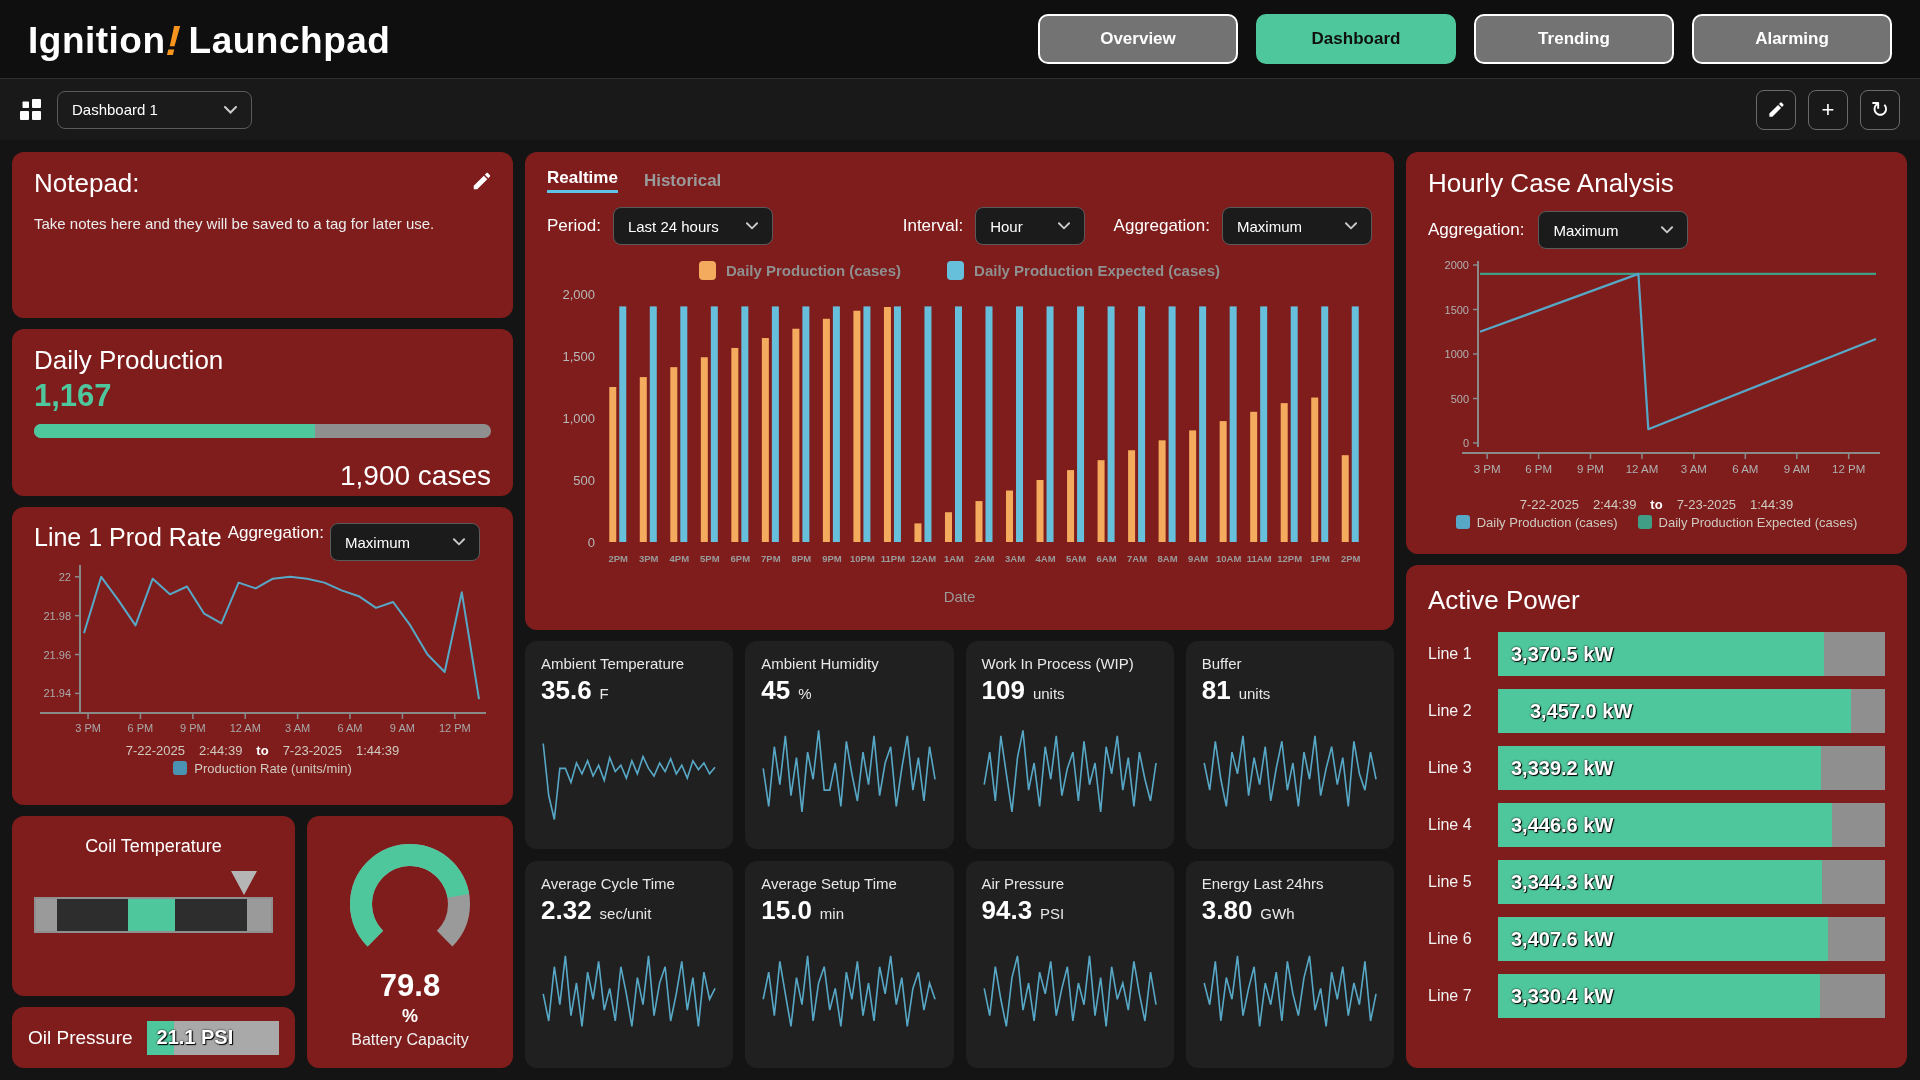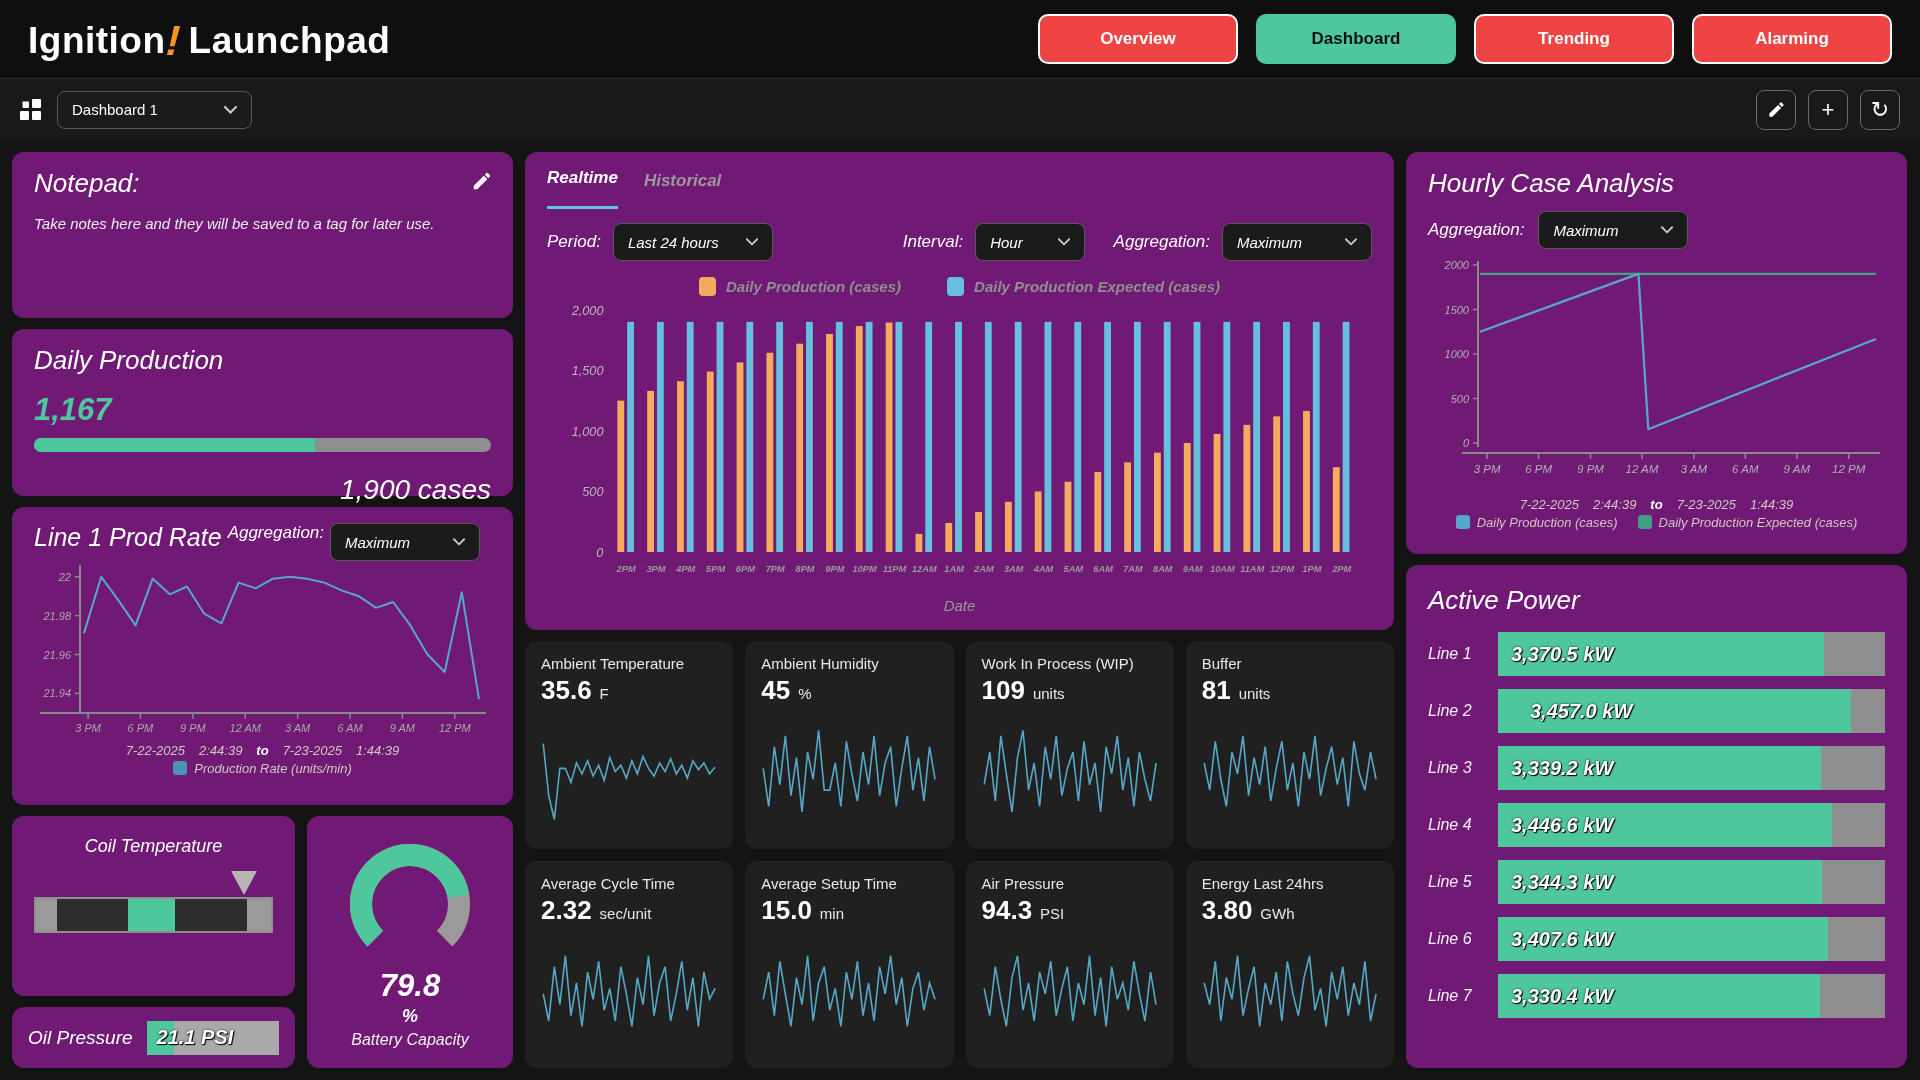--- a/index.html
+++ b/index.html
@@ -9,45 +9,45 @@
     font-family:"Liberation Sans",sans-serif;
     -webkit-font-smoothing:antialiased;
   }
   
   .topbar{height:78px;background:#0f0f0f;display:flex;align-items:center;justify-content:space-between;padding:0 28px;box-sizing:border-box;}
   .logo{display:flex;align-items:baseline;user-select:none;}
   .logo .lg1{font-size:37px;font-weight:700;letter-spacing:.5px;}
   .logo .bang{font-size:42px;font-weight:700;color:#f7941e;display:inline-block;transform:skewX(-14deg) translateY(2px);margin:0 2px 0 1px;}
   .logo .lg2{font-size:37px;font-weight:700;letter-spacing:.5px;margin-left:6px;}
   .nav{display:flex;gap:18px;}
-  .nav-btn{width:200px;height:50px;border:2px solid #fff;border-radius:10px;background:#ef4444;color:#fff;
+  .nav-btn{width:200px;height:50px;border:2px solid #fff;border-radius:10px;background:#737373;color:#fff;
     font-family:"Liberation Sans",sans-serif;font-weight:700;font-size:17px;display:flex;align-items:center;justify-content:center;cursor:pointer;}
   .nav-btn.active{background:#4fc79d;border-color:#4fc79d;color:#101010;}
   
   .toolbar{height:62px;background:#191919;border-top:1px solid #2e2e2e;display:flex;align-items:center;gap:16px;padding:0 20px;box-sizing:border-box;}
   .apps-icon{display:grid;grid-template-columns:9px 9px;grid-template-rows:9px 9px;gap:3px;cursor:pointer;}
   .apps-icon span{background:#fff;border-radius:1px;}
   .apps-icon span:first-child{transform:scale(.72);transform-origin:bottom right;}
   .select{background:#1b1b1b;border:1px solid #5a5a5a;border-radius:8px;height:38px;display:inline-flex;align-items:center;justify-content:space-between;gap:18px;padding:0 14px;font-size:15px;color:#fff;cursor:pointer;box-sizing:border-box;}
   .select .chev{flex:none;}
   .toolbar .select{width:195px;}
   .toolbar-right{margin-left:auto;display:flex;gap:12px;}
   .icon-btn{width:40px;height:40px;border:1px solid #6a6a6a;border-radius:8px;background:transparent;color:#fff;display:flex;align-items:center;justify-content:center;cursor:pointer;font-size:22px;line-height:1;}
   
   .main{display:grid;grid-template-columns:501px 869px 501px;gap:12px;padding:12px;height:940px;box-sizing:border-box;}
   .col{display:flex;flex-direction:column;gap:11px;min-height:0;}
-  .card{background:#701a75;border-radius:12px;padding:16px 22px;box-sizing:border-box;position:relative;font-style:italic;}
+  .card{background:#7f1d1d;border-radius:12px;padding:16px 22px;box-sizing:border-box;position:relative;}
   .card-title{font-size:26px;font-weight:400;color:#fff;}
   
   .notepad{height:166px;}
   .notepad .pencil{position:absolute;top:18px;right:20px;cursor:pointer;}
   .notepad-body{margin-top:16px;font-size:15px;color:#ececec;}
   
   .daily{height:167px;}
-  .dp-value{color:#4fc79d;font-size:31px;font-weight:700;margin-top:16px;}
+  .dp-value{color:#4fc79d;font-size:31px;font-weight:700;margin-top:2px;}
   .progress{height:14px;border-radius:7px;background:#8f8f8f;overflow:hidden;margin-top:10px;}
   .progress>div{height:100%;background:#4fc79d;}
   .dp-target{text-align:right;font-size:28px;margin-top:22px;color:#fff;}
   
   .line1{height:298px;}
   .card-head{display:flex;align-items:flex-start;gap:6px;}
   .agg-label{font-size:17px;color:#fff;}
   .small-select{width:150px;height:38px;}
   .chart-foot{display:flex;flex-direction:column;align-items:center;gap:3px;margin-top:2px;}
   .daterange{font-size:13px;color:#cfc9bf;display:flex;gap:14px;}
@@ -68,21 +68,21 @@
   .oil-track{flex:1;height:34px;background:#a9a9a9;position:relative;overflow:hidden;}
   .oil-fill{height:100%;background:#4fc79d;}
   .oil-text{position:absolute;left:10px;top:0;height:100%;display:flex;align-items:center;font-size:20px;font-weight:700;color:#fff;text-shadow:1px 1px 1px #000,0 0 2px #000;}
   .battery{flex:1;display:flex;flex-direction:column;align-items:center;padding-top:22px;}
   .bat-value{font-size:31px;font-weight:700;margin-top:8px;}
   .bat-unit{font-size:18px;font-weight:700;margin-top:2px;}
   .bat-label{font-size:16px;margin-top:4px;color:#f0f0f0;}
   
   .mid-card{height:478px;display:flex;flex-direction:column;}
   .tabs{display:flex;gap:26px;align-items:flex-end;}
-  .tab{font-size:17px;font-weight:700;color:#9a9a9a;cursor:pointer;padding-bottom:18px;}
+  .tab{font-size:17px;font-weight:700;color:#9a9a9a;cursor:pointer;padding-bottom:2px;}
   .tab.active{color:#fff;border-bottom:3px solid #5ec4e6;}
   .controls{display:flex;align-items:center;margin-top:14px;}
   .ctl-group{display:flex;align-items:center;gap:12px;}
   .ctl-label{font-size:17px;}
   .controls .sp1{flex:1.6;}
   .controls .sp2{flex:.35;}
   .big-legend{display:flex;justify-content:center;gap:46px;margin-top:16px;}
   .big-legend .item{display:flex;align-items:center;gap:10px;font-size:15px;font-weight:700;color:#8f8f8f;}
   .big-legend .sw{width:17px;height:19px;border-radius:4px;}
   .xlabel{text-align:center;color:#9a9a9a;font-size:15px;margin-top:2px;}

